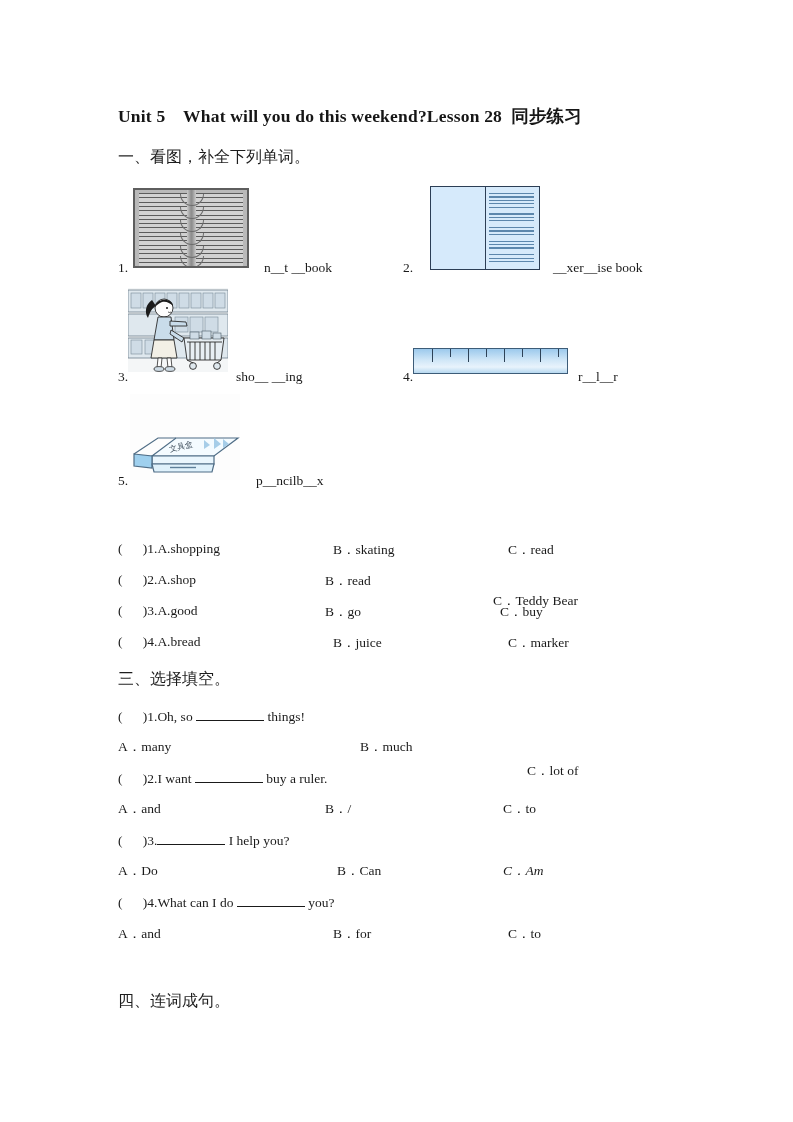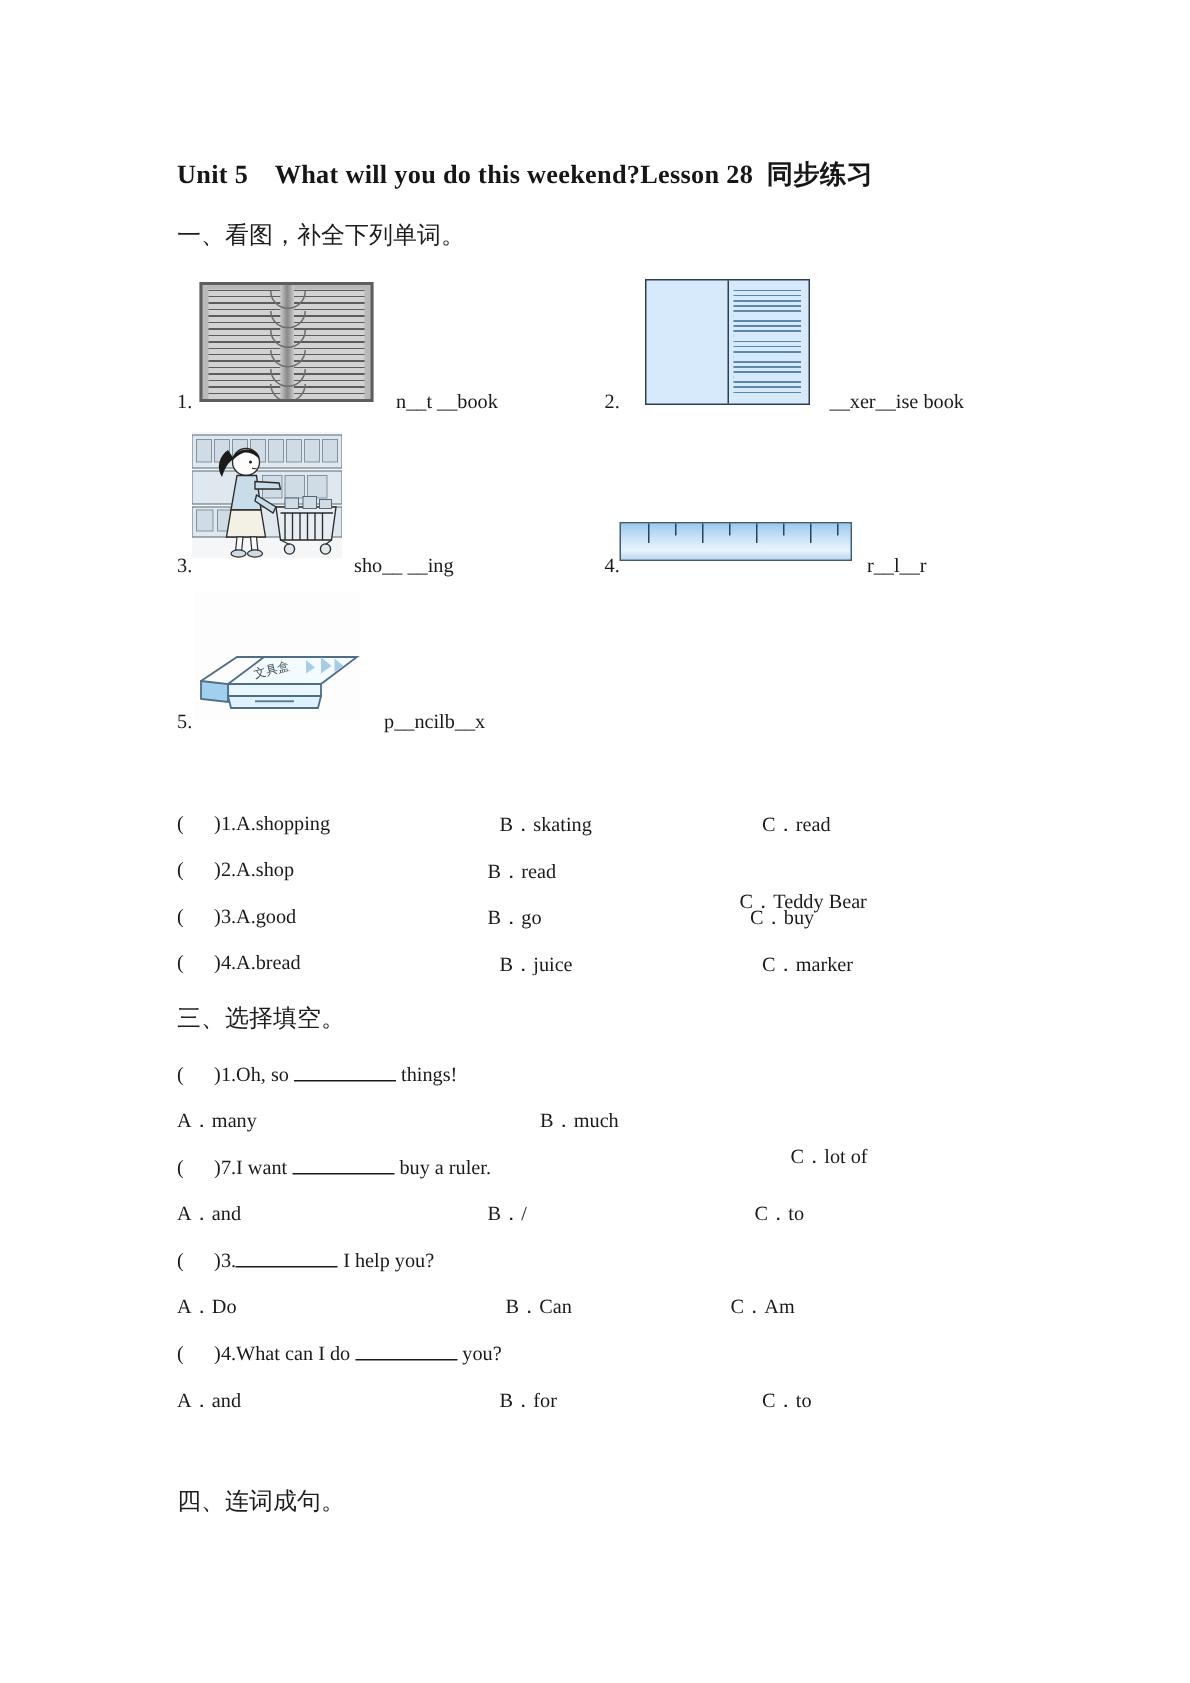--- a/index.html
+++ b/index.html
@@ -336,29 +336,29 @@
   <div class="opt-b" style="left:333px; top:634px;">B．juice</div>
   <div class="opt-c" style="left:508px; top:634px;">C．marker</div>
 
   <div class="section-heading" id="sec3-heading">三、选择填空。</div>
 
   <div class="q-stem" style="top:707px;"><span>(      )</span><span>1.Oh, so </span><span class="blank-line" style="width:68px"></span><span> things!</span></div>
   <div class="opt-a" style="top:738px;">A．many</div>
   <div class="opt-b" style="left:360px; top:738px;">B．much</div>
   <div class="opt-c" style="left:527px; top:762px;">C．lot of</div>
 
-  <div class="q-stem" style="top:769px;"><span>(      )</span><span>7.I want </span><span class="blank-line" style="width:68px"></span><span> buy a ruler.</span></div>
+  <div class="q-stem" style="top:769px;"><span>(      )</span><span>2.I want </span><span class="blank-line" style="width:68px"></span><span> buy a ruler.</span></div>
   <div class="opt-a" style="top:800px;">A．and</div>
   <div class="opt-b" style="left:325px; top:800px;">B．/</div>
   <div class="opt-c" style="left:503px; top:800px;">C．to</div>
 
   <div class="q-stem" style="top:831px;"><span>(      )</span><span>3.</span><span class="blank-line" style="width:68px"></span><span> I help you?</span></div>
   <div class="opt-a" style="top:862px;">A．Do</div>
   <div class="opt-b" style="left:337px; top:862px;">B．Can</div>
-  <div class="opt-c" style="left:487px; top:862px;">C．Am</div>
+  <div class="opt-c" style="left:503px; top:862px;font-style:italic;">C．Am</div>
 
   <div class="q-stem" style="top:893px;"><span>(      )</span><span>4.What can I do </span><span class="blank-line" style="width:68px"></span><span> you?</span></div>
   <div class="opt-a" style="top:925px;">A．and</div>
   <div class="opt-b" style="left:333px; top:925px;">B．for</div>
   <div class="opt-c" style="left:508px; top:925px;">C．to</div>
 
   <div class="section-heading" id="sec4-heading">四、连词成句。</div>
 
 </div>
 

